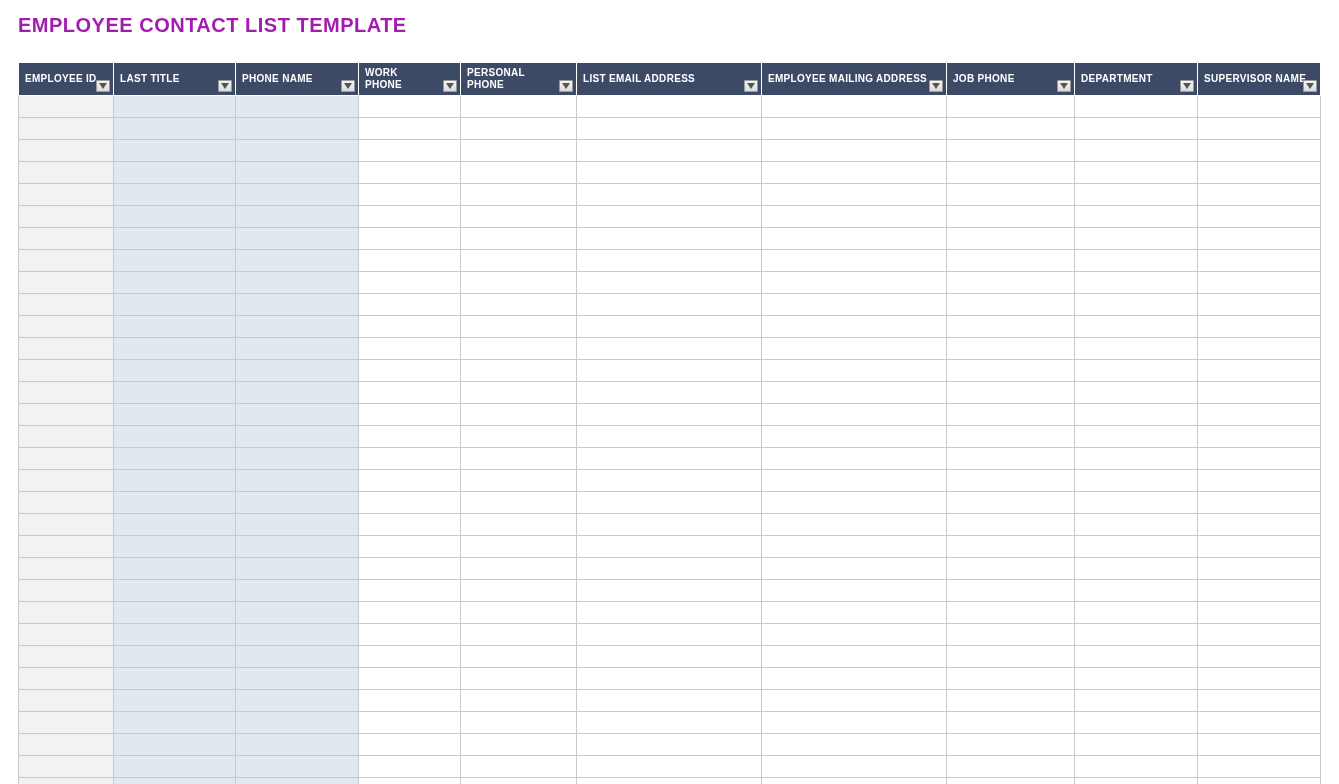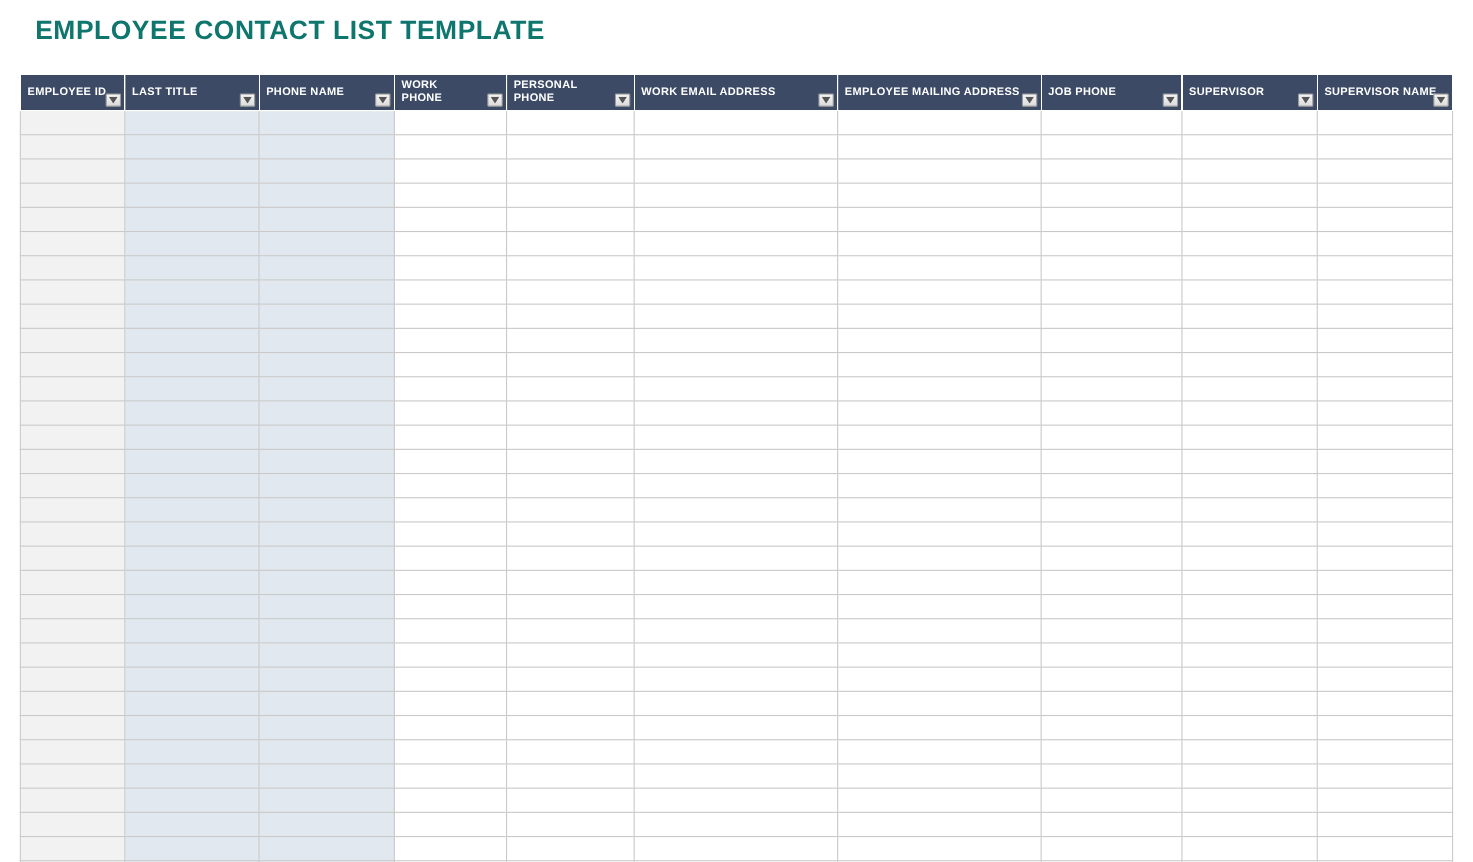--- a/index.html
+++ b/index.html
@@ -4,25 +4,25 @@
 <style>
   * { box-sizing: border-box; }
   body {
     margin: 0;
     padding: 14px 18px;
     font-family: Arial, Helvetica, sans-serif;
     background: #ffffff;
     width: 1339px;
   }
   h1.title {
-    margin: 0 0 10px 14px;
-    font-size: 24px;
+    margin: 0 0 10px 0;
+    font-size: 20px;
     font-weight: 700;
     letter-spacing: 0.5px;
-    color: #0f766e;
+    color: #a21caf;
   }
   table.sheet {
     border-collapse: collapse;
     width: 1302px;
     table-layout: fixed;
     margin-top: 25px;
   }
   table.sheet th {
     background: #3c4a66;
     color: #ffffff;
@@ -111,36 +111,36 @@
         <th><span class="label">WORK<br>PHONE</span><span class="filter">
             <svg width="8" height="6" viewBox="0 0 8 6">
               <polygon points="0,0 8,0 4,6" fill="#555"></polygon>
             </svg>
           </span></th>
         <th><span class="label">PERSONAL<br>PHONE</span><span class="filter">
             <svg width="8" height="6" viewBox="0 0 8 6">
               <polygon points="0,0 8,0 4,6" fill="#555"></polygon>
             </svg>
           </span></th>
-        <th><span class="label">WORK EMAIL ADDRESS</span><span class="filter">
+        <th><span class="label">LIST EMAIL ADDRESS</span><span class="filter">
             <svg width="8" height="6" viewBox="0 0 8 6">
               <polygon points="0,0 8,0 4,6" fill="#555"></polygon>
             </svg>
           </span></th>
         <th><span class="label">EMPLOYEE MAILING ADDRESS</span><span class="filter">
             <svg width="8" height="6" viewBox="0 0 8 6">
               <polygon points="0,0 8,0 4,6" fill="#555"></polygon>
             </svg>
           </span></th>
         <th><span class="label">JOB PHONE</span><span class="filter">
             <svg width="8" height="6" viewBox="0 0 8 6">
               <polygon points="0,0 8,0 4,6" fill="#555"></polygon>
             </svg>
           </span></th>
-        <th><span class="label">SUPERVISOR</span><span class="filter">
+        <th><span class="label">DEPARTMENT</span><span class="filter">
             <svg width="8" height="6" viewBox="0 0 8 6">
               <polygon points="0,0 8,0 4,6" fill="#555"></polygon>
             </svg>
           </span></th>
         <th><span class="label">SUPERVISOR NAME</span><span class="filter">
             <svg width="8" height="6" viewBox="0 0 8 6">
               <polygon points="0,0 8,0 4,6" fill="#555"></polygon>
             </svg>
           </span></th>
       </tr>

